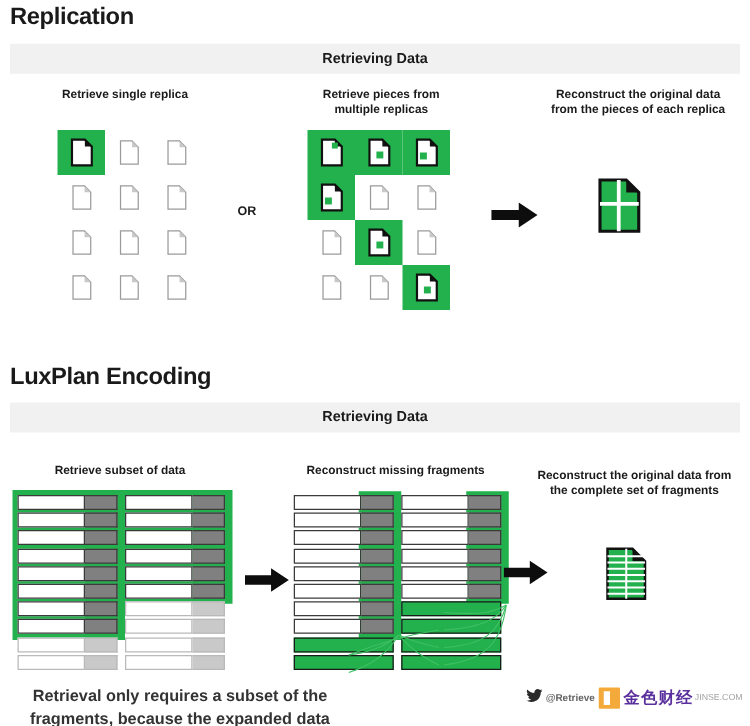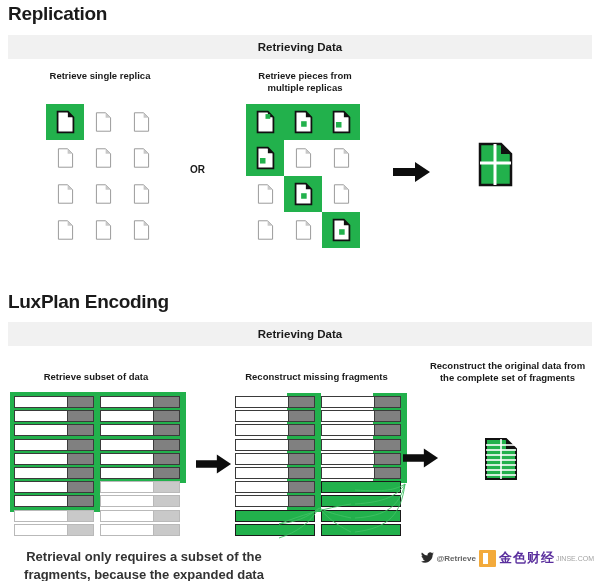--- a/index.html
+++ b/index.html
@@ -174,20 +174,22 @@
 
   <div class="band" id="band-replication">
     <span class="band-label">Retrieving Data</span>
   </div>
 
   <div class="caption" style="left:225px; top:70px; width:160px; white-space:pre-line;">Retrieve pieces from
 multiple replicas</div>
 
   <div class="caption" style="left:20px; top:70px; width:160px;">Retrieve single replica</div>
 
+  <div class="caption" style="left:428px; top:70px; width:165px; white-space:pre-line;">Reconstruct the original data
+from the pieces of each replica</div>
 
   <div class="grid" id="grid-single" style="left:46px; top:104px;">
       <div class="cell on">
         <svg width="19" height="24" viewBox="0 0 24 30">
           <path d="M2 2 H15 L22 9 V28 H2 Z" fill="#ffffff" stroke="#111" stroke-width="2.2"></path>
           <path d="M15 2 L22 9 H15 Z" fill="#111"></path>
         </svg>
       </div>
       <div class="cell">
         <svg width="17" height="22" viewBox="0 0 24 30">
@@ -358,21 +360,21 @@
   <div class="section-title" id="title-erasure">LuxPlan Encoding</div>
 
   <div class="band" id="band-erasure">
     <span class="band-label">Retrieving Data</span>
   </div>
 
   <div class="caption" style="left:234px; top:371px; width:165px;">Reconstruct missing fragments</div>
 
   <div class="caption" style="left:16px; top:371px; width:160px;">Retrieve subset of data</div>
 
-  <div class="caption" style="left:420px; top:360px; width:175px; white-space:pre-line;">Reconstruct the original data from
+  <div class="caption" style="left:420px; top:375px; width:175px; white-space:pre-line;">Reconstruct the original data from
 the complete set of fragments</div>
 
   <div class="stack" id="panel-left" style="left:14px; top:396px; width:180px; height:145px;">
       <div class="greenbg" style="left: -4px; top: -4px; width: 90px; height: 119.6px;"></div>
       <div class="frag" style="left: 0px; top: 0px;">
         <div class="seg-data"></div>
         <div class="seg-par"></div>
       </div>
       <div class="frag" style="left: 0px; top: 14.2px;">
         <div class="seg-data"></div>

